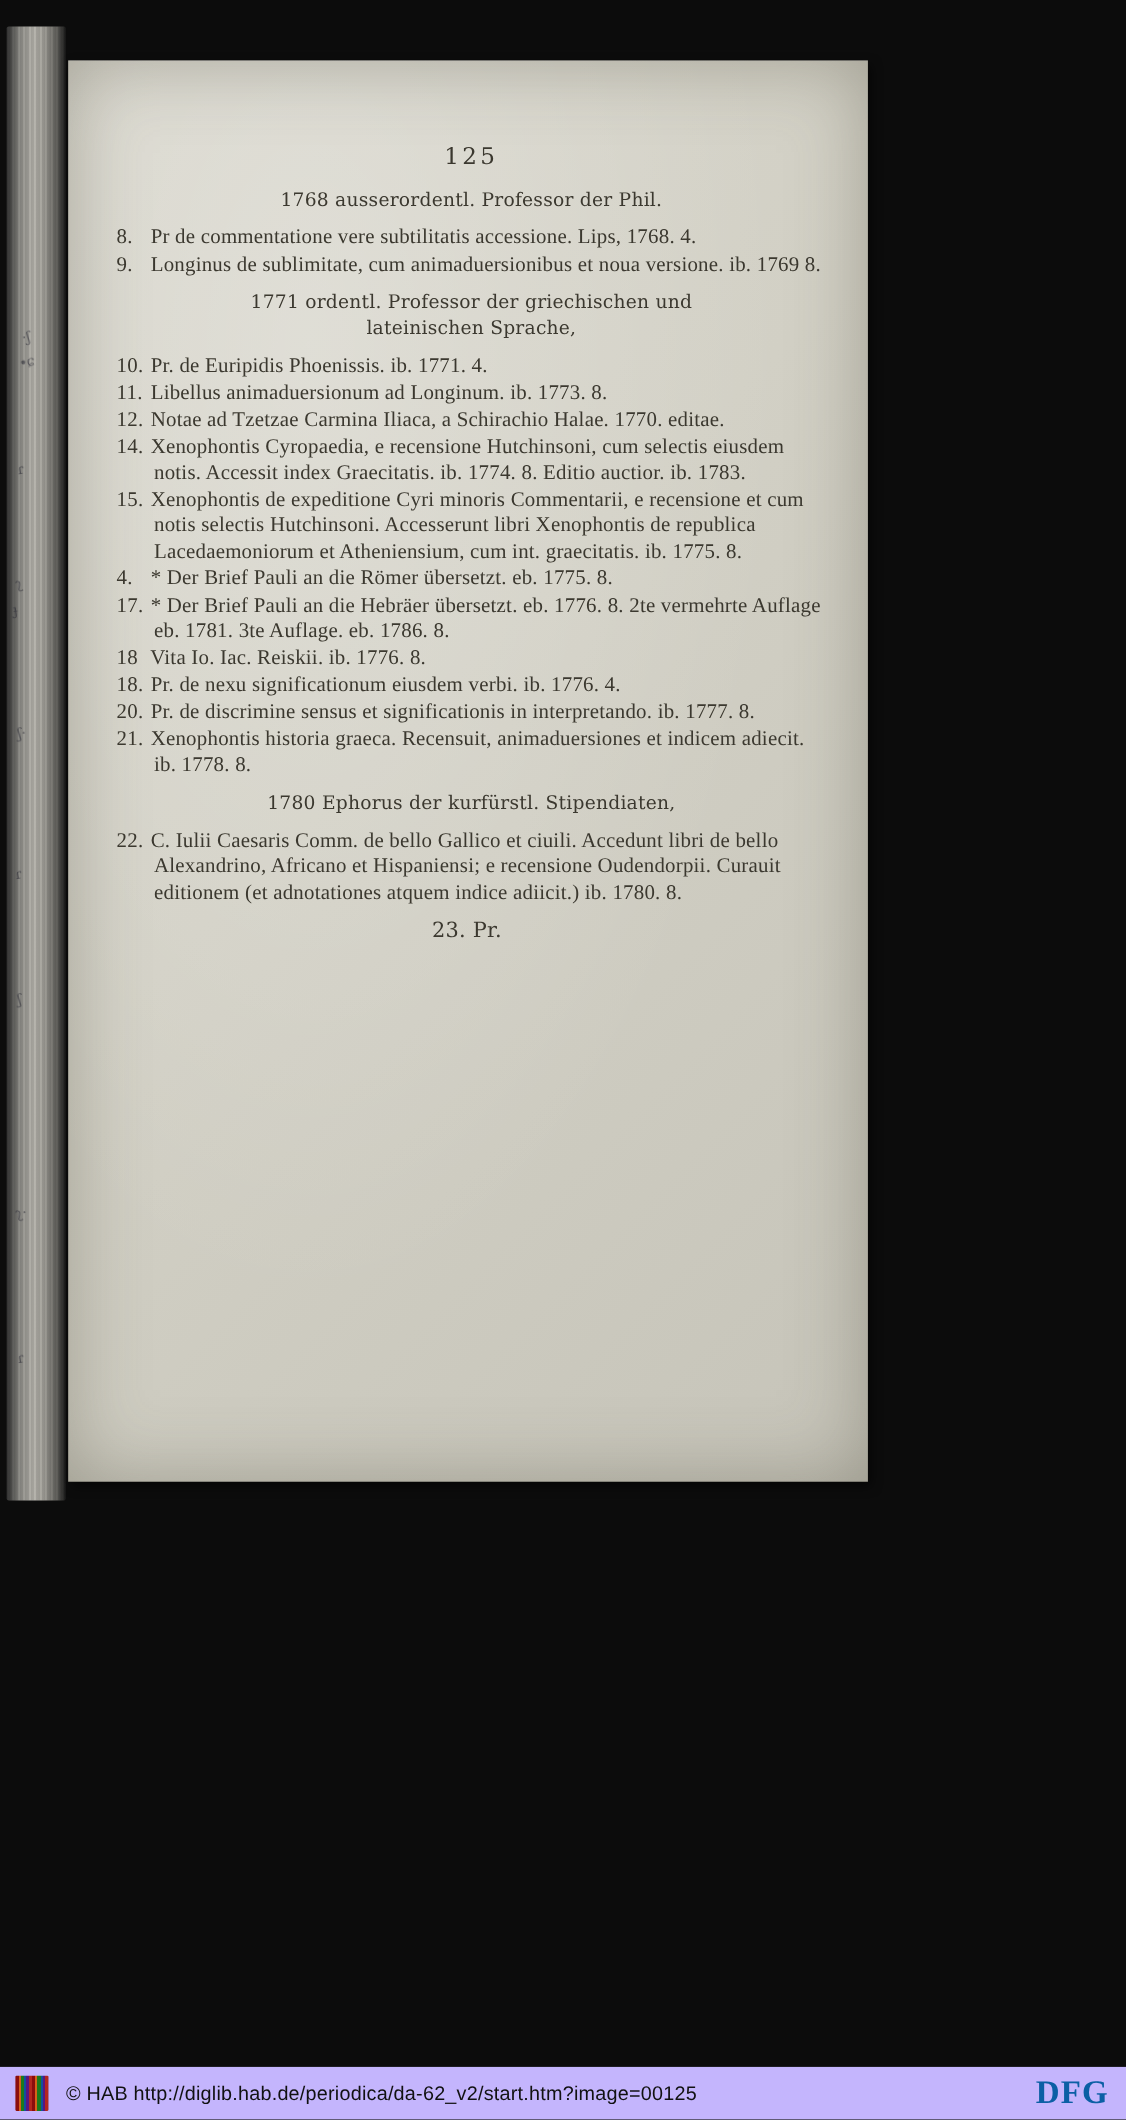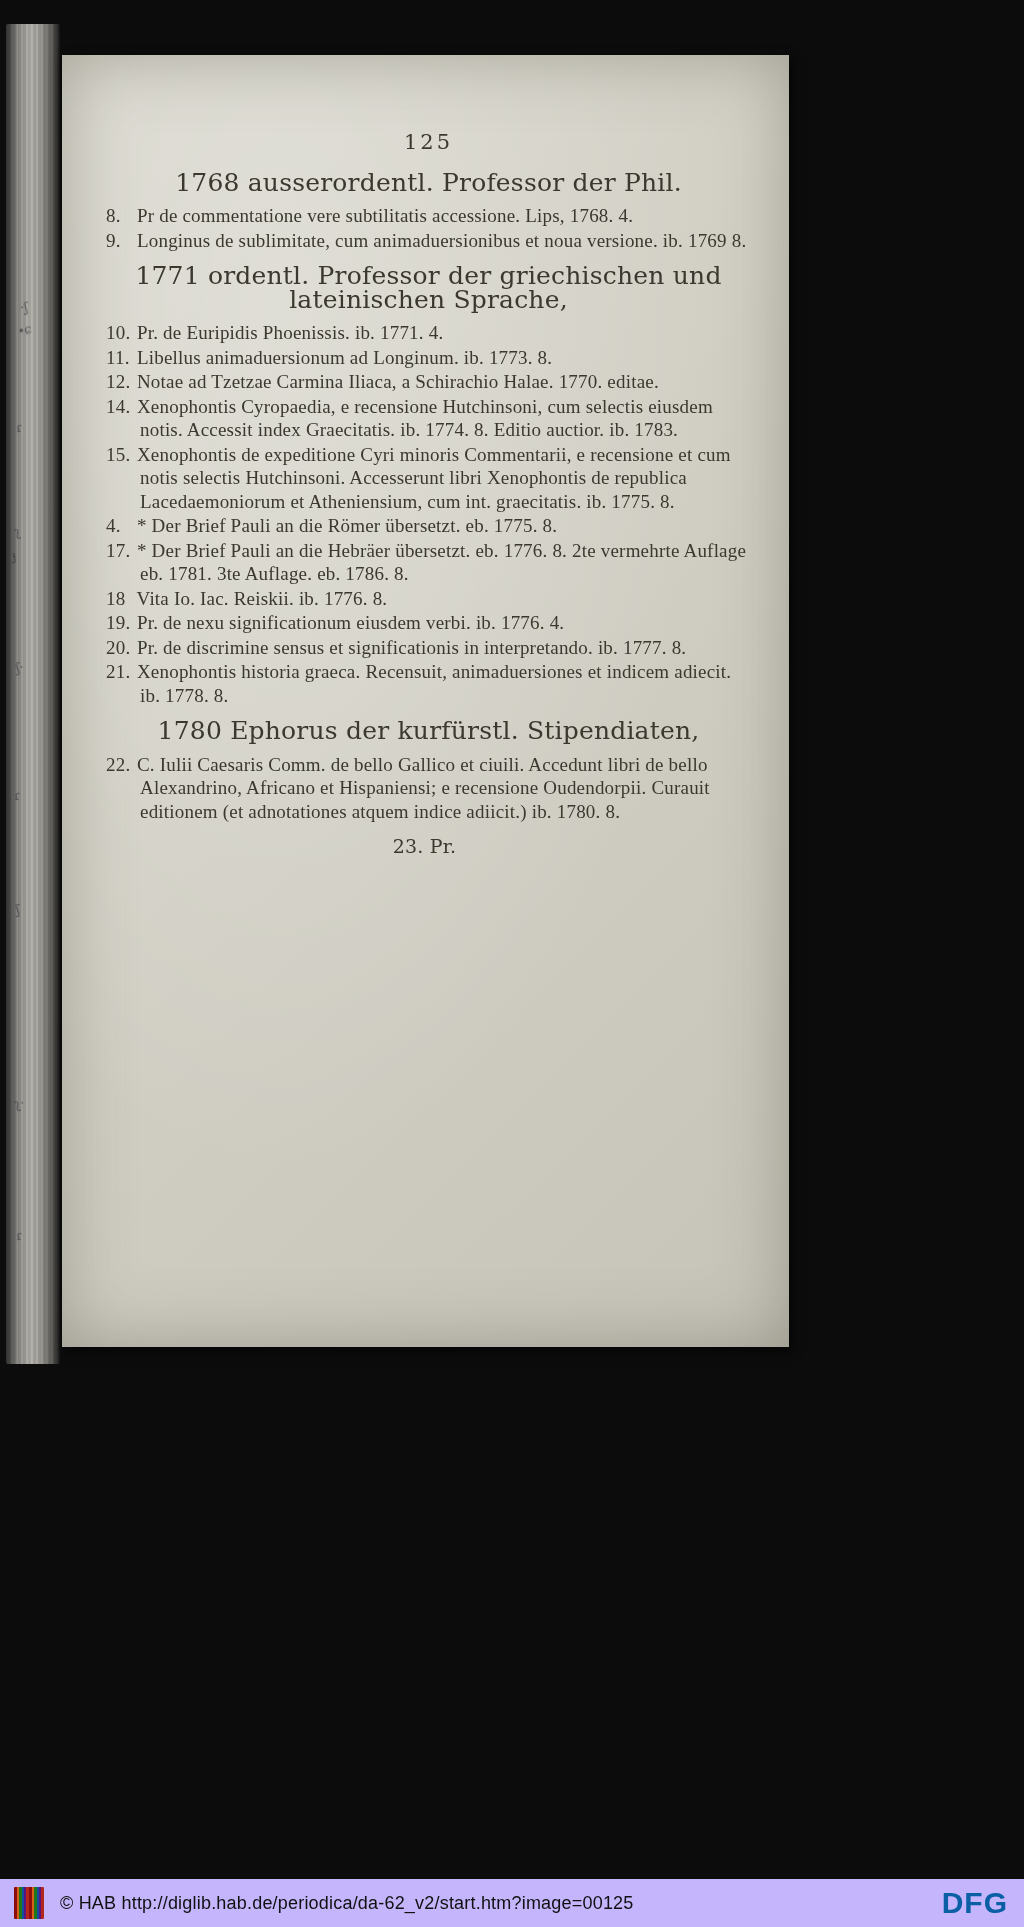--- a/index.html
+++ b/index.html
@@ -49,21 +49,21 @@
     padding-top:76px;
     font-size:19px;line-height:23.5px;
     letter-spacing:.2px;
   }
   .pagenum{
     text-align:center;font-size:21px;letter-spacing:3px;
     margin-bottom:16px;
   }
   .heading{
     text-align:center;white-space:pre-line;
-    font-size:25px;margin:12px 0 10px 0;
+    font-size:17px;margin:12px 0 10px 0;
   }
   .entry{
     padding-left:34px;text-indent:-34px;
     margin:0 0 1px 0;
     font-family:Liberation Serif, serif;
   }
   .entry .num{display:inline-block;min-width:26px;text-indent:0;}
   .catchword{text-align:center;margin-top:12px;padding-right:8px;}
   
   .footer{
@@ -80,21 +80,21 @@
     border-radius:1px;
   }
   .copyright{
     flex:1;color:#111;font-size:18px;letter-spacing:.2px;
     white-space:nowrap;overflow:hidden;
   }
   .dfg{
     margin-right:16px;
     color:var(--accent);
     font-size:30px;font-weight:bold;letter-spacing:1px;
-    font-family:Liberation Sans, sans-serif;
+    font-family:Liberation Serif, serif;
     margin-left:41px;
   }
 </style>
 </head>
 <body>
 
 <div class="screen">
 
   <div class="edge-strip"></div>
 
@@ -121,21 +121,21 @@
           <div class="heading">1771 ordentl. Professor der griechischen und
 lateinischen Sprache,</div>
           <div class="entry"><span class="num">10.</span> Pr. de Euripidis Phoenissis. ib. 1771. 4.</div>
           <div class="entry"><span class="num">11.</span> Libellus animaduersionum ad Longinum. ib. 1773. 8.</div>
           <div class="entry"><span class="num">12.</span> Notae ad Tzetzae Carmina Iliaca, a Schirachio Halae. 1770. editae.</div>
           <div class="entry"><span class="num">14.</span> Xenophontis Cyropaedia, e recensione Hutchinsoni, cum selectis eiusdem notis. Accessit index Graecitatis. ib. 1774. 8. Editio auctior. ib. 1783.</div>
           <div class="entry"><span class="num">15.</span> Xenophontis de expeditione Cyri minoris Commentarii, e recensione et cum notis selectis Hutchinsoni. Accesserunt libri Xenophontis de republica Lacedaemoniorum et Atheniensium, cum int. graecitatis. ib. 1775. 8.</div>
           <div class="entry"><span class="num">4.</span> * Der Brief Pauli an die Römer übersetzt. eb. 1775. 8.</div>
           <div class="entry"><span class="num">17.</span> * Der Brief Pauli an die Hebräer übersetzt. eb. 1776. 8. 2te vermehrte Auflage eb. 1781. 3te Auflage. eb. 1786. 8.</div>
           <div class="entry"><span class="num">18</span> Vita Io. Iac. Reiskii. ib. 1776. 8.</div>
-          <div class="entry"><span class="num">19.</span> Pr. de nexu significationum eiusdem verbi. ib. 1776. 4.</div>
+          <div class="entry"><span class="num">18.</span> Pr. de nexu significationum eiusdem verbi. ib. 1776. 4.</div>
           <div class="entry"><span class="num">20.</span> Pr. de discrimine sensus et significationis in interpretando. ib. 1777. 8.</div>
           <div class="entry"><span class="num">21.</span> Xenophontis historia graeca. Recensuit, animaduersiones et indicem adiecit. ib. 1778. 8.</div>
           <div class="heading">1780 Ephorus der kurfürstl. Stipendiaten,</div>
           <div class="entry"><span class="num">22.</span> C. Iulii Caesaris Comm. de bello Gallico et ciuili. Accedunt libri de bello Alexandrino, Africano et Hispaniensi; e recensione Oudendorpii. Curauit editionem (et adnotationes atquem indice adiicit.) ib. 1780. 8.</div>
           <div class="catchword">23. Pr.</div>
         </div>
     </div>
   </div>
 
   <div class="footer">

